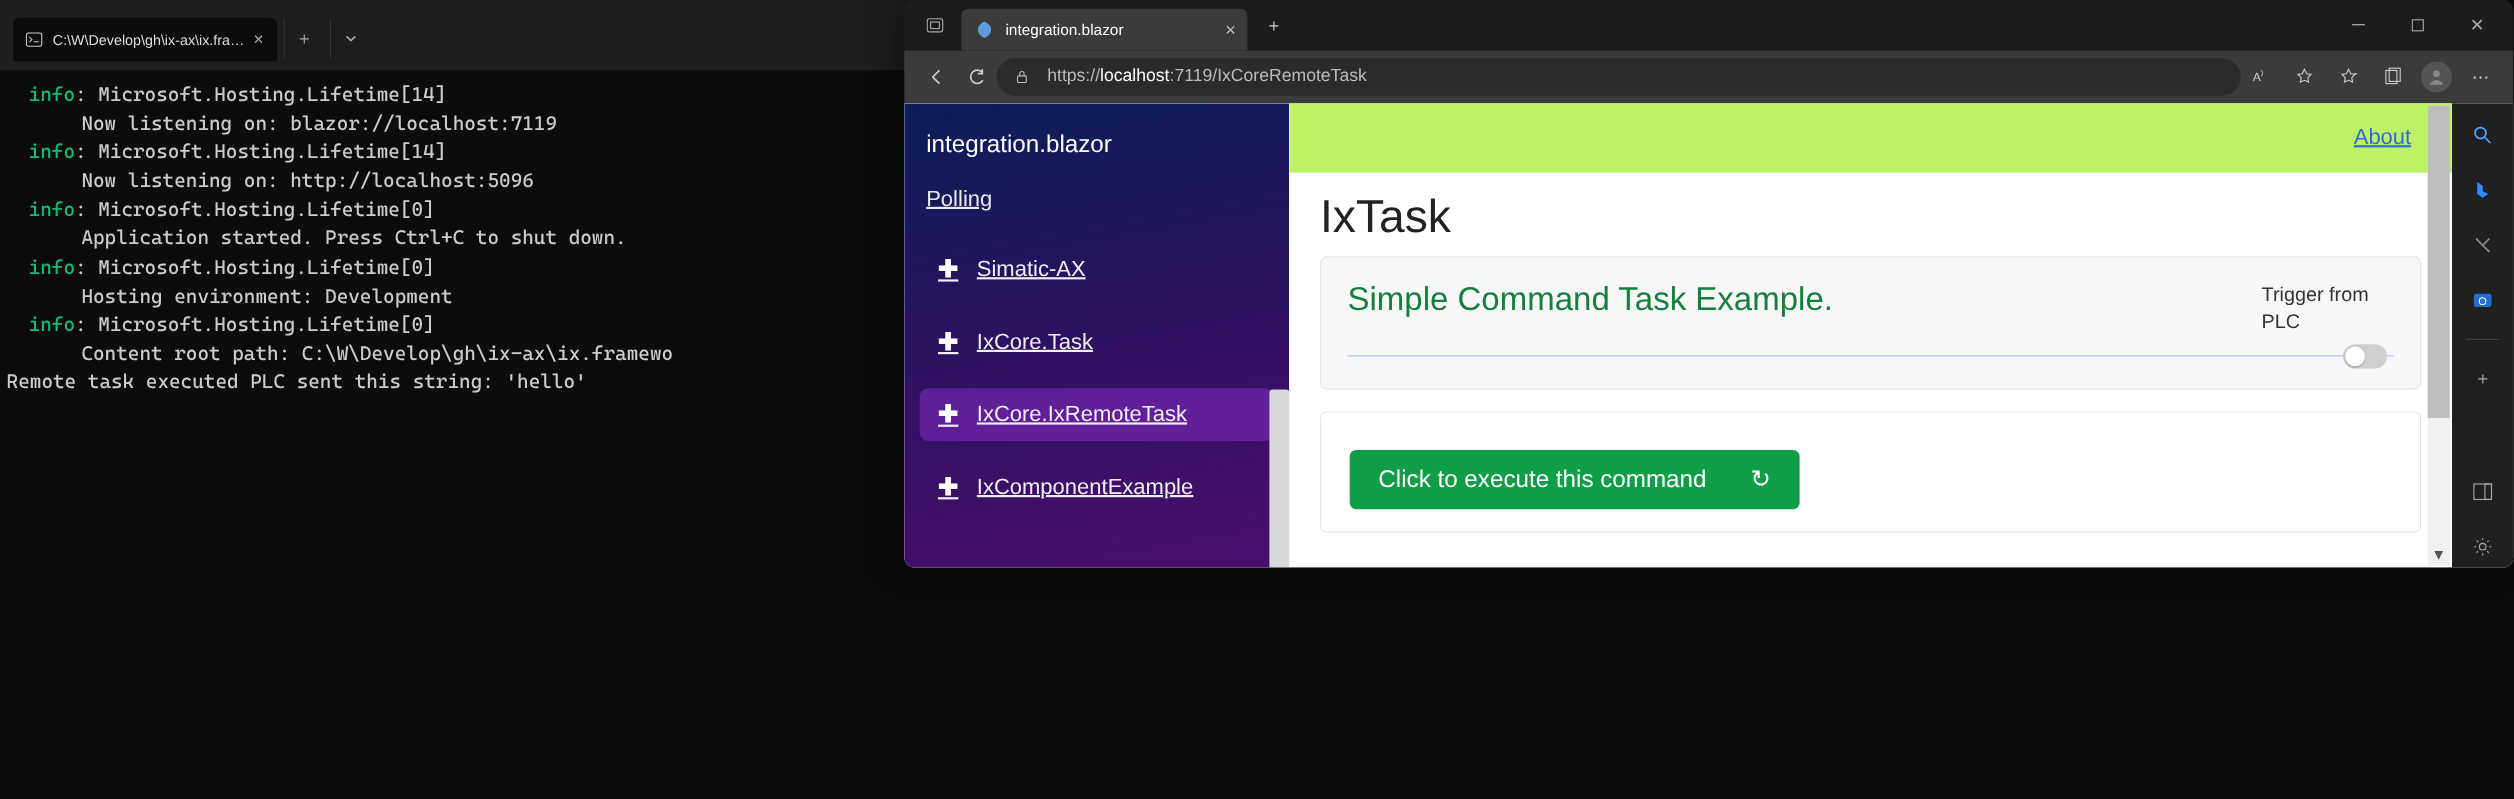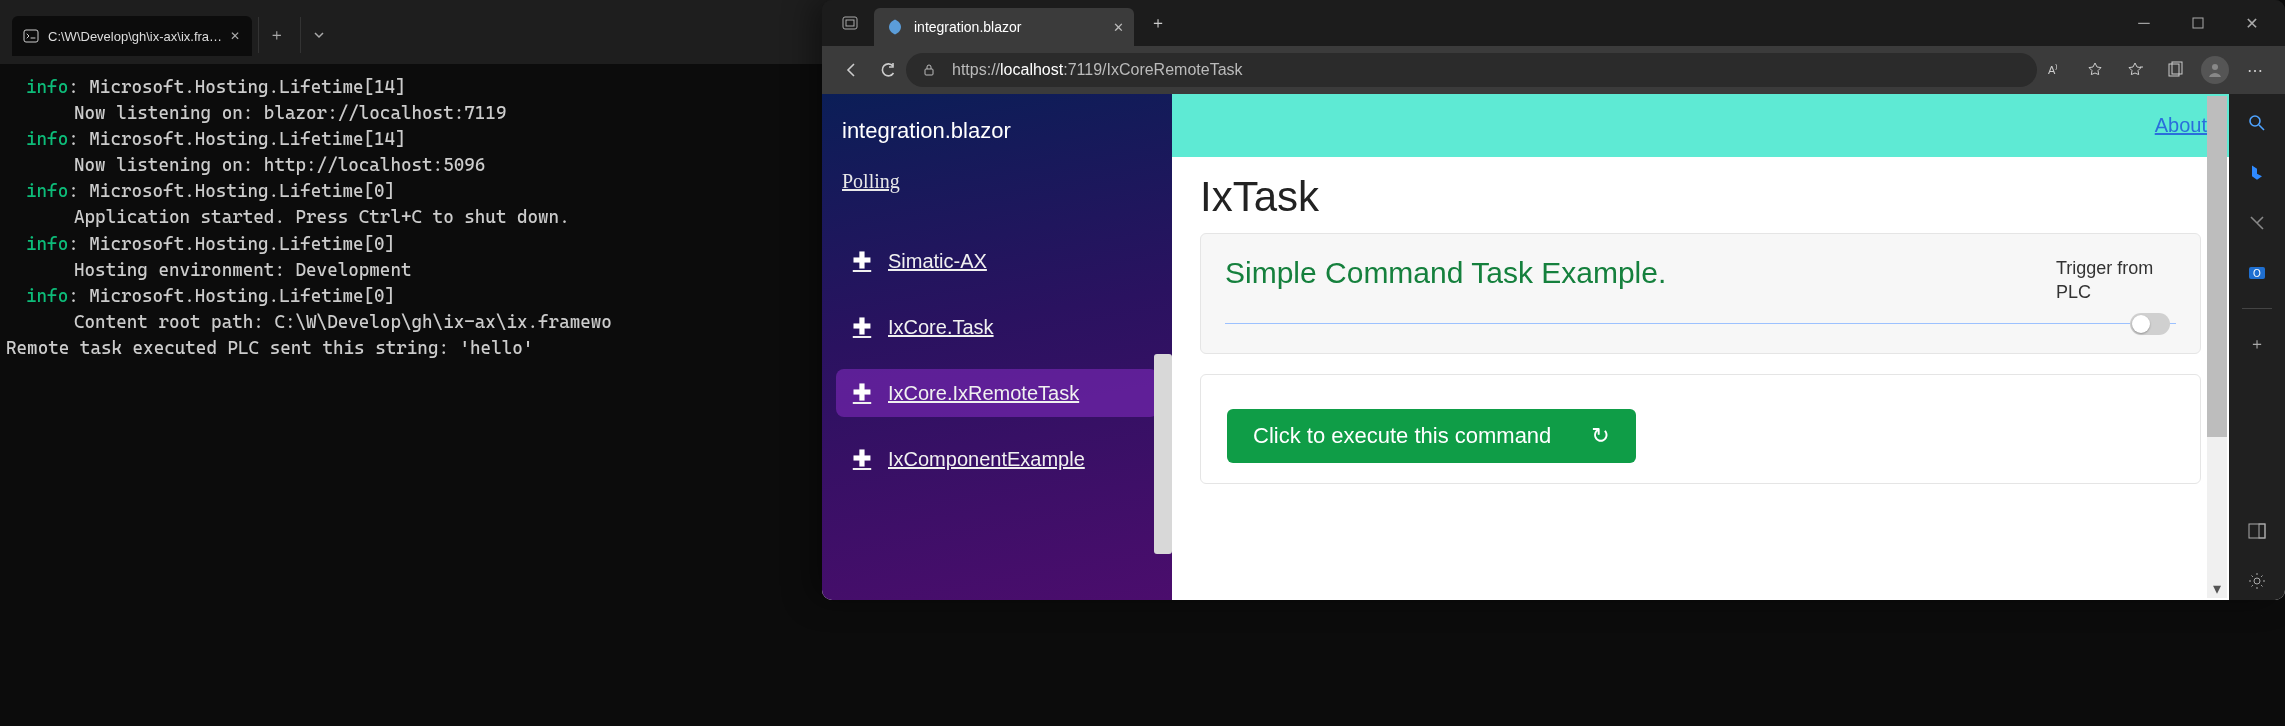--- a/index.html
+++ b/index.html
@@ -49,21 +49,21 @@
   color: #ccc;
 }
 .term-info { color: #0dbc79; margin-left: 20px; }
 .term-line { white-space: pre; }
 .term-indent { padding-left: 68px; white-space: pre; }
 
 
 .browser-window {
   position: absolute;
   left: 822px; top: 0;
-  width: 1463px; height: 600px;
+  width: 1463px; height: 516px;
   background: #1f1f1f;
   border-radius: 10px;
   box-shadow: -10px 0 30px rgba(0,0,0,.4);
   display: flex;
   flex-direction: column;
   overflow: hidden;
 }
 .br-titlebar {
   height: 46px;
   background: #1c1c1c;
@@ -129,21 +129,21 @@
   overflow:hidden;
 }
 .app-sidebar {
   width: 350px;
   background: linear-gradient(170deg, #0b1e57 0%, #2a1260 45%, #4b0d6d 100%);
   color:#fff;
   padding: 18px 14px;
   position:relative;
 }
 .app-brand { font-size:22px; font-weight:500; margin: 6px 6px 26px; }
-.app-nav-top a { display:block; margin:8px 6px 44px; color:#e9e9e9; font-size:20px;font-family:Liberation Serif, serif; }
+.app-nav-top a { display:block; margin:8px 6px 28px; color:#e9e9e9; font-size:20px; }
 .app-nav-list { display:flex; flex-direction:column; gap:18px; margin-top:8px; }
 .app-nav-item {
   display:flex; align-items:center; gap:14px;
   padding: 12px 14px;
   border-radius:8px;
   color:#f0f0f0; font-size:20px;
 }
 .app-nav-item .plus {
   width:24px; height:24px; color:#fff; font-size:22px; font-weight:700; display:flex; align-items:center; justify-content:center;
 }
@@ -155,22 +155,22 @@
 
 .app-main {
   flex:1;
   background:#fff;
   color:#222;
   padding: 0;
   overflow:auto;
   position:relative;
 }
 .app-topbar {
-  background:#5eead4;
-  padding: 20px 22px;
+  background:#bef264;
+  padding: 20px 37px;
   display:flex; justify-content:flex-end;
 }
 .app-topbar a { color:#2a6edb; text-decoration:underline; font-size:20px; }
 .app-body { padding: 14px 28px 20px; }
 .page-title { font-size:42px; color:#222; font-weight:300; margin: 2px 0 12px; }
 .card {
   border:1px solid #e5e5e5;
   border-radius:6px;
   background:#f7f7f7;
   padding: 22px 24px 18px;

